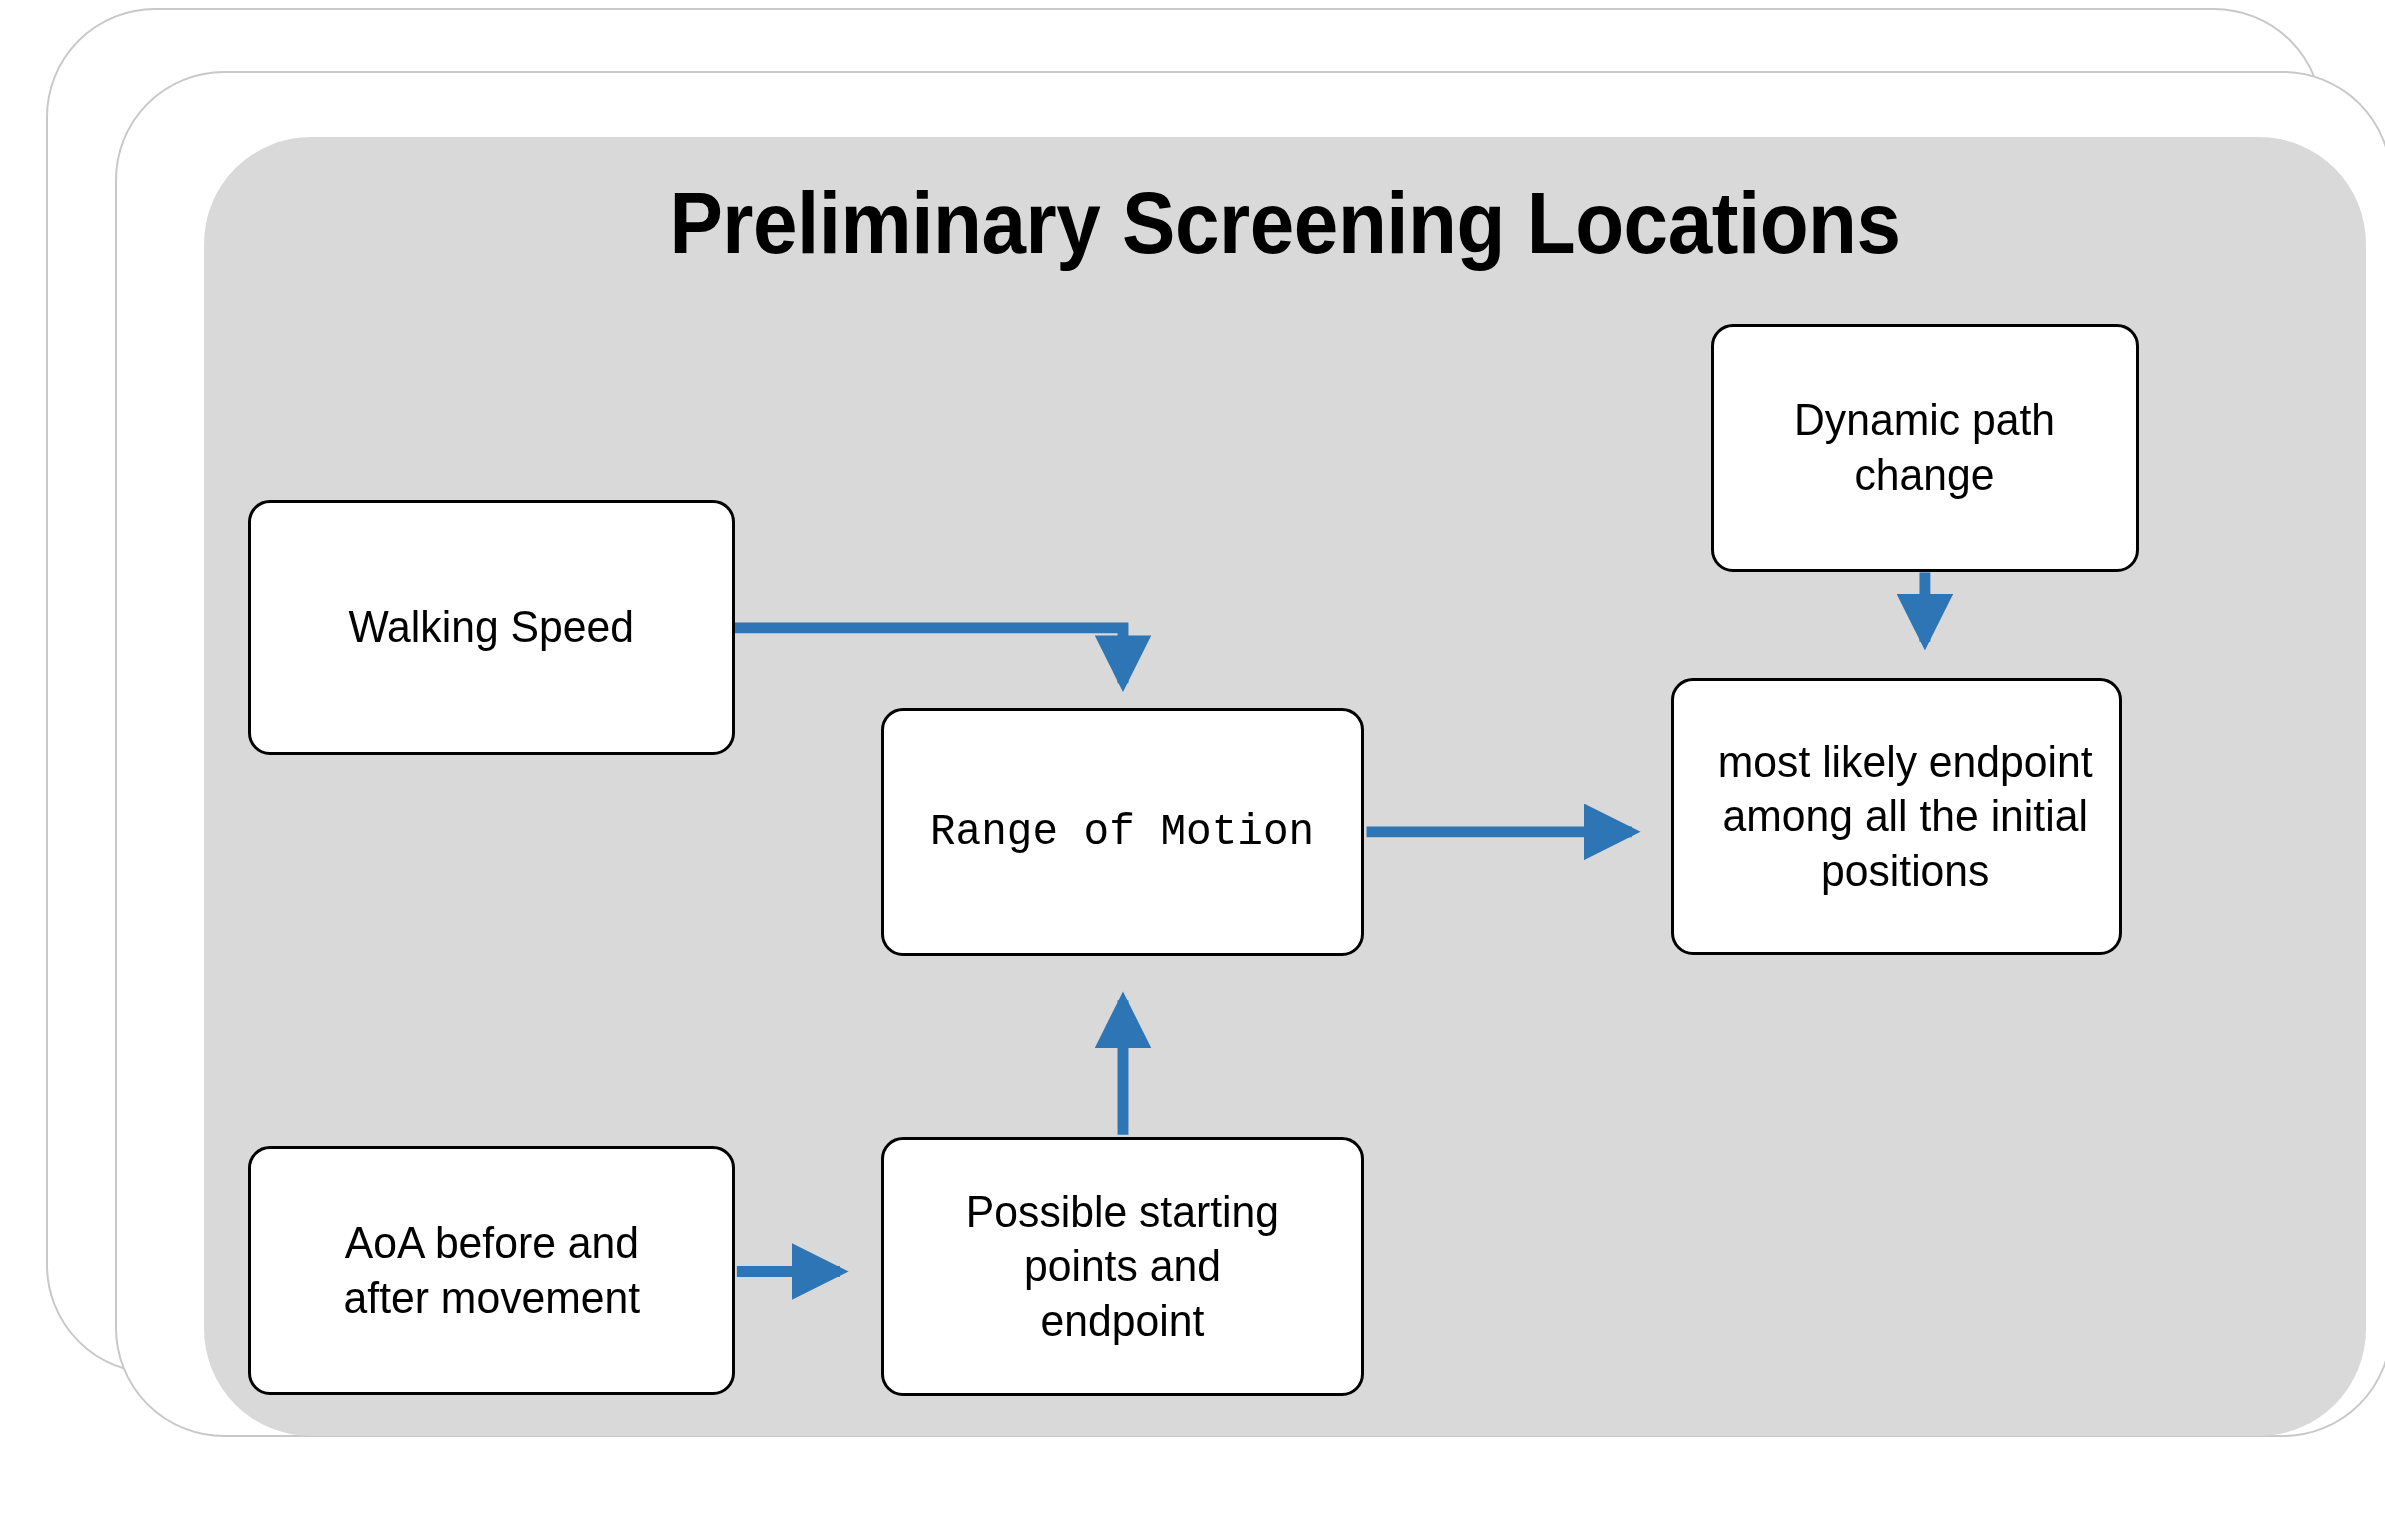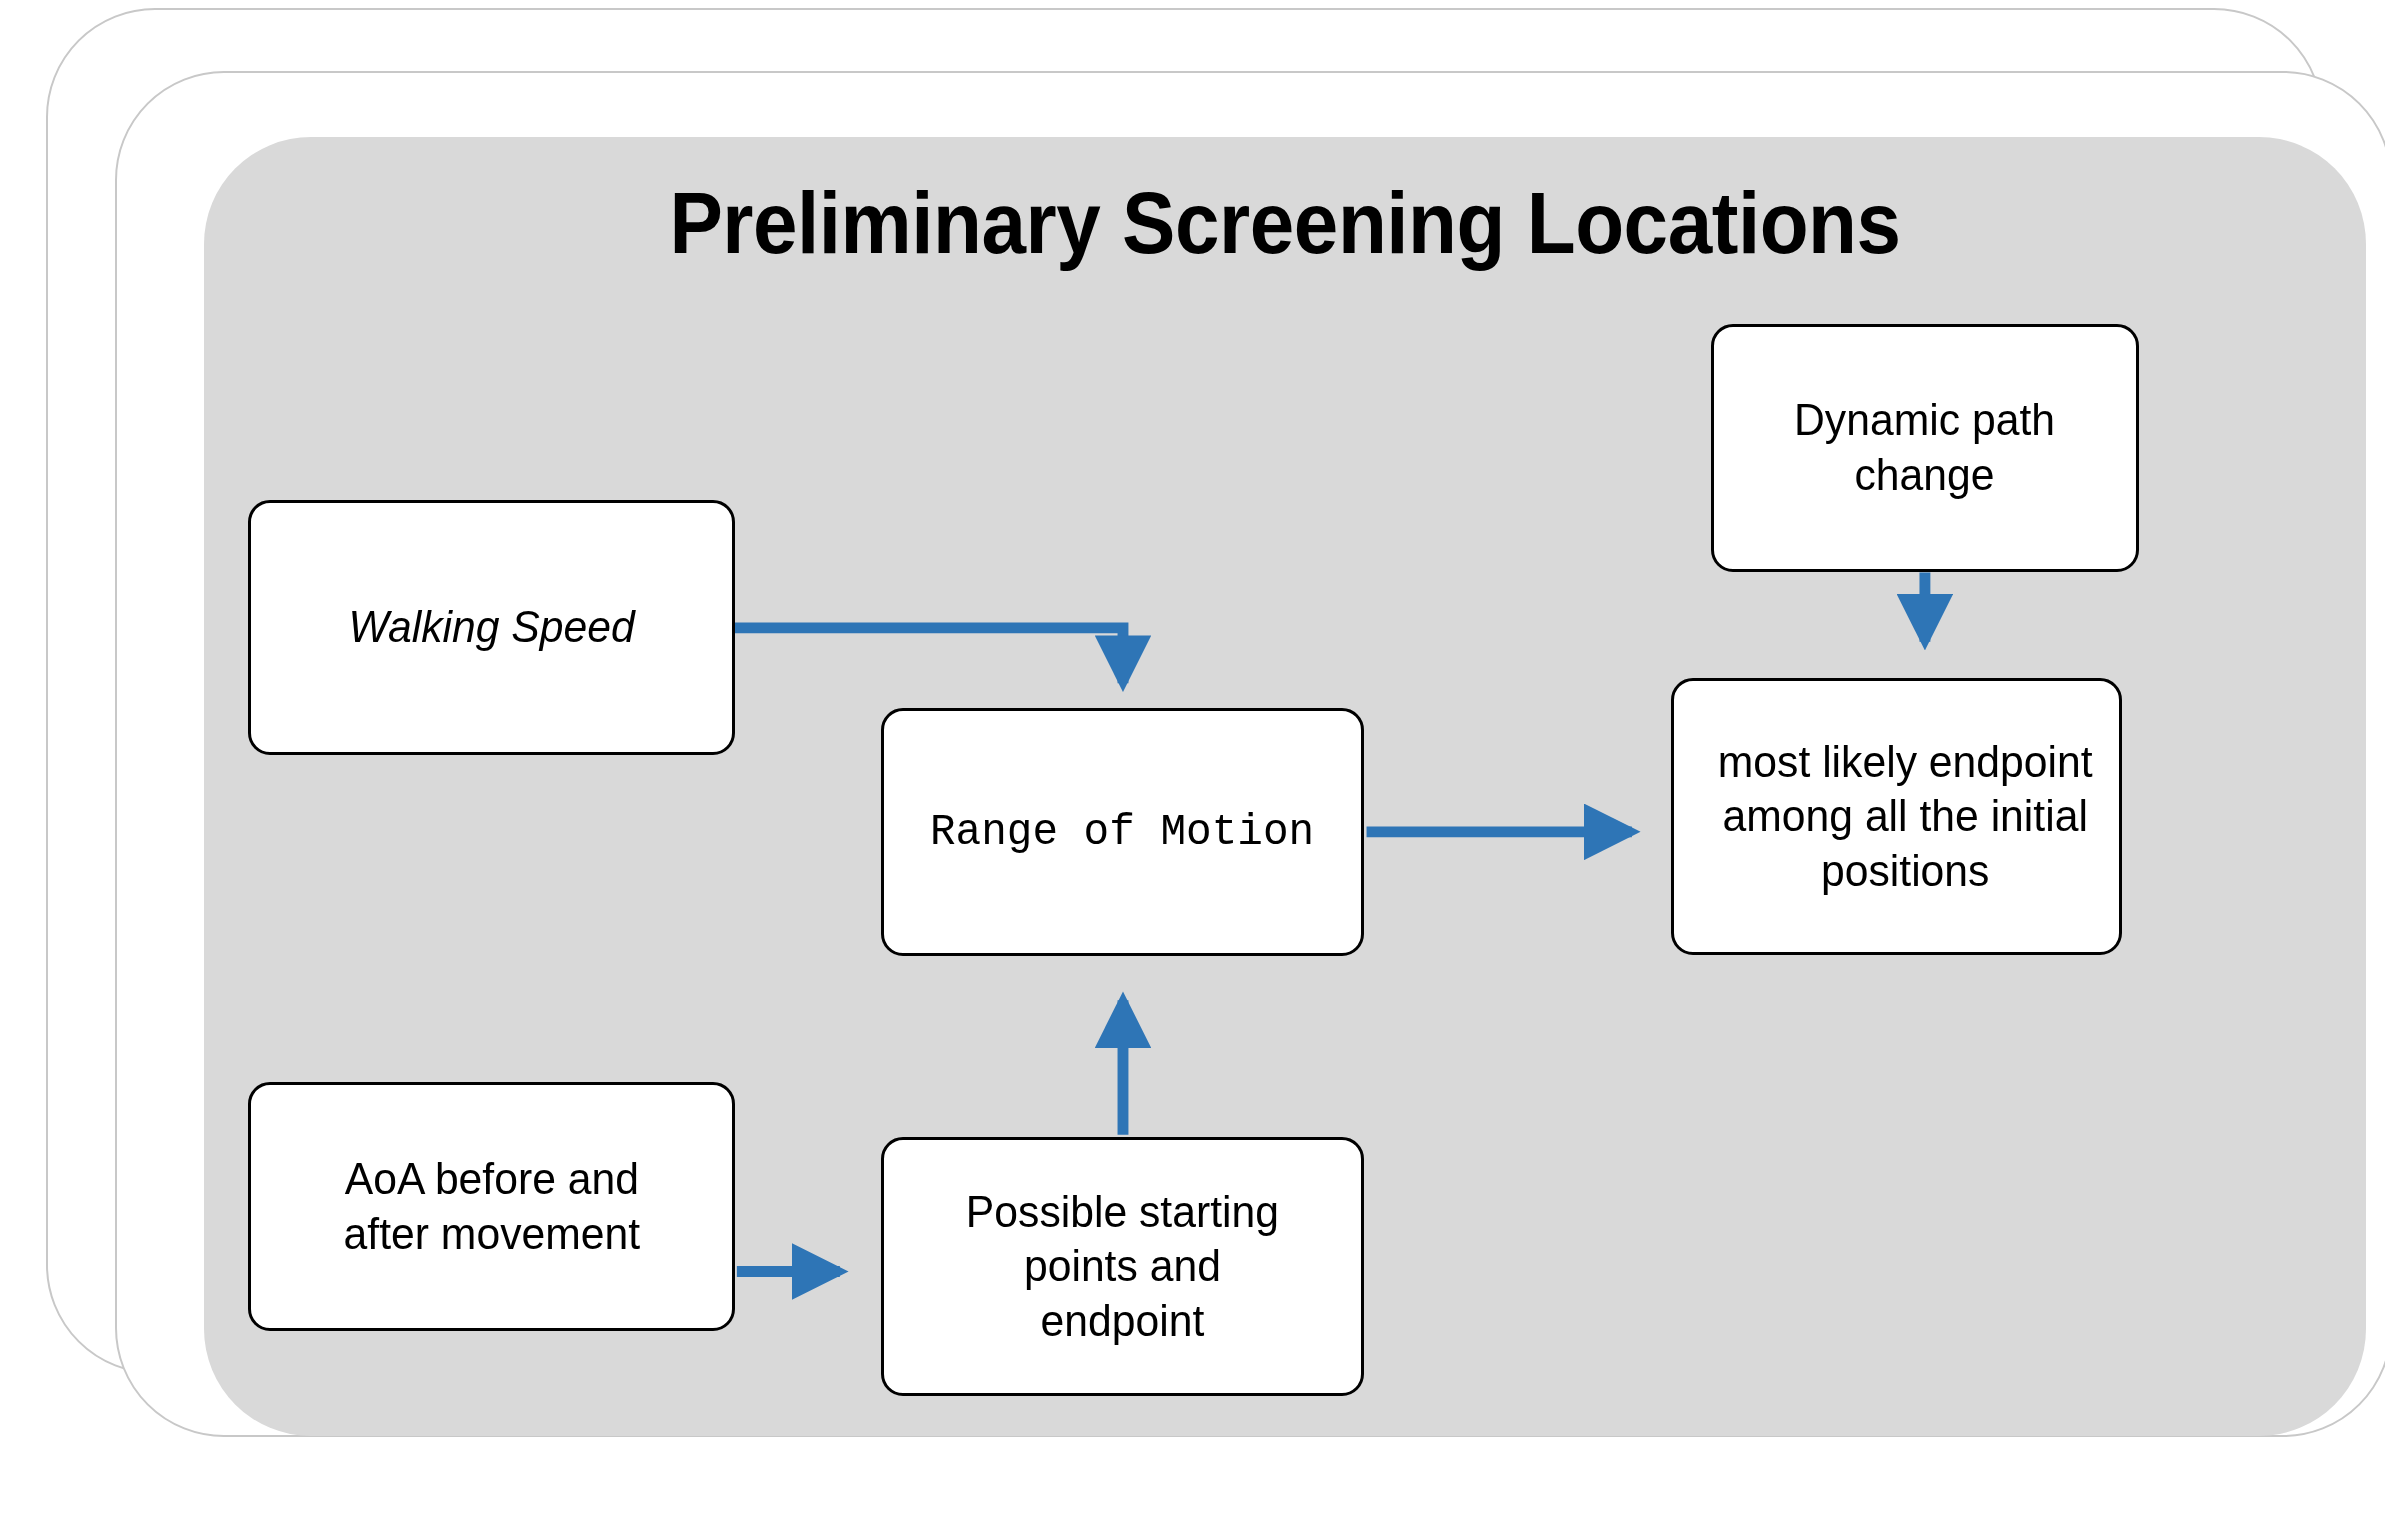--- a/index.html
+++ b/index.html
@@ -83,25 +83,25 @@
     font-size: 44px;
     line-height: 1.24;
     padding: 6px 18px;
   }
   .node-label {
     display: block;
     white-space: pre-line;
     transform: scaleX(0.97);
   }
 
-  #node-walking-speed     { left: 220px;  top: 500px;  width: 487px;  height: 255px; font-style: italic; }
+  #node-walking-speed     { left: 220px;  top: 500px;  width: 487px;  height: 255px; }
   #node-range-of-motion   { left: 853px;  top: 708px;  width: 483px;  height: 248px; font-family: Liberation Mono, monospace; }
   #node-dynamic-path      { left: 1683px; top: 324px;  width: 428px;  height: 248px; }
   #node-endpoint          { left: 1643px; top: 678px;  width: 451px;  height: 277px; padding-left: 36px; }
-  #node-aoa               { left: 220px;  top: 1082px; width: 487px;  height: 249px; }
+  #node-aoa               { left: 220px;  top: 1146px; width: 487px;  height: 249px; }
   #node-possible-points   { left: 853px;  top: 1137px; width: 483px;  height: 259px; align-items: center; }
 
   
   #connectors {
     position: absolute;
     left: 0;
     top: 0;
     width: 2386px;
     height: 1535px;
     pointer-events: none;

